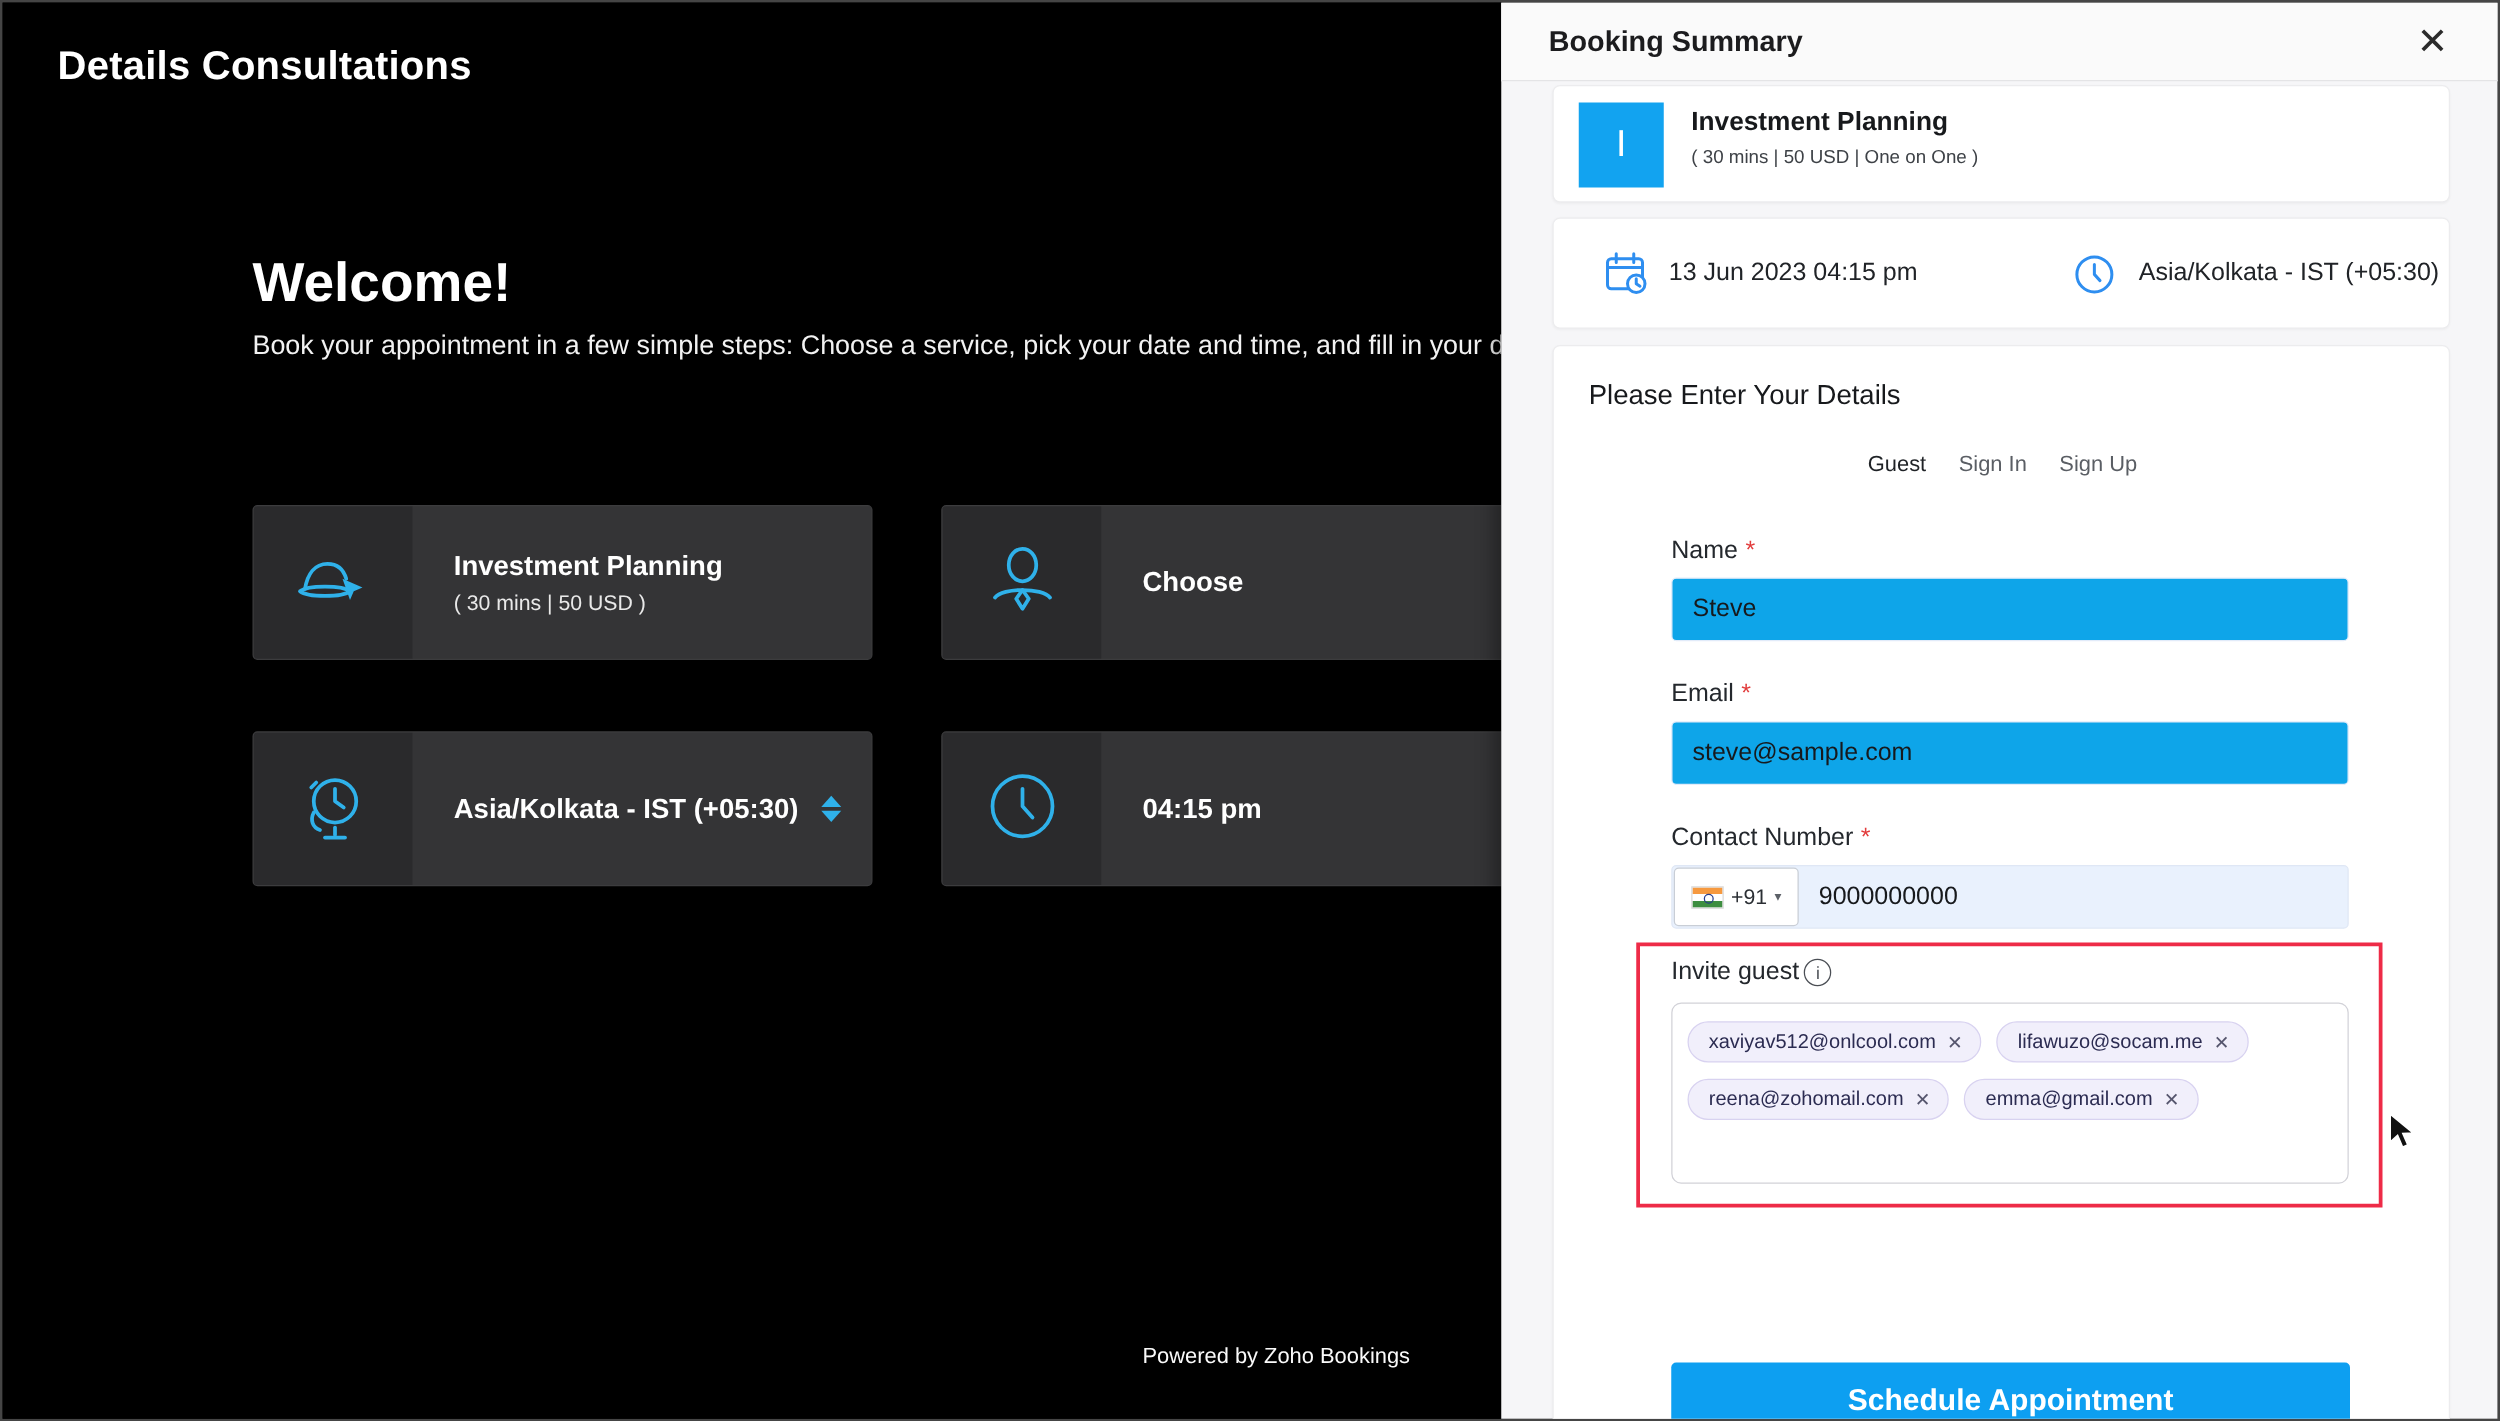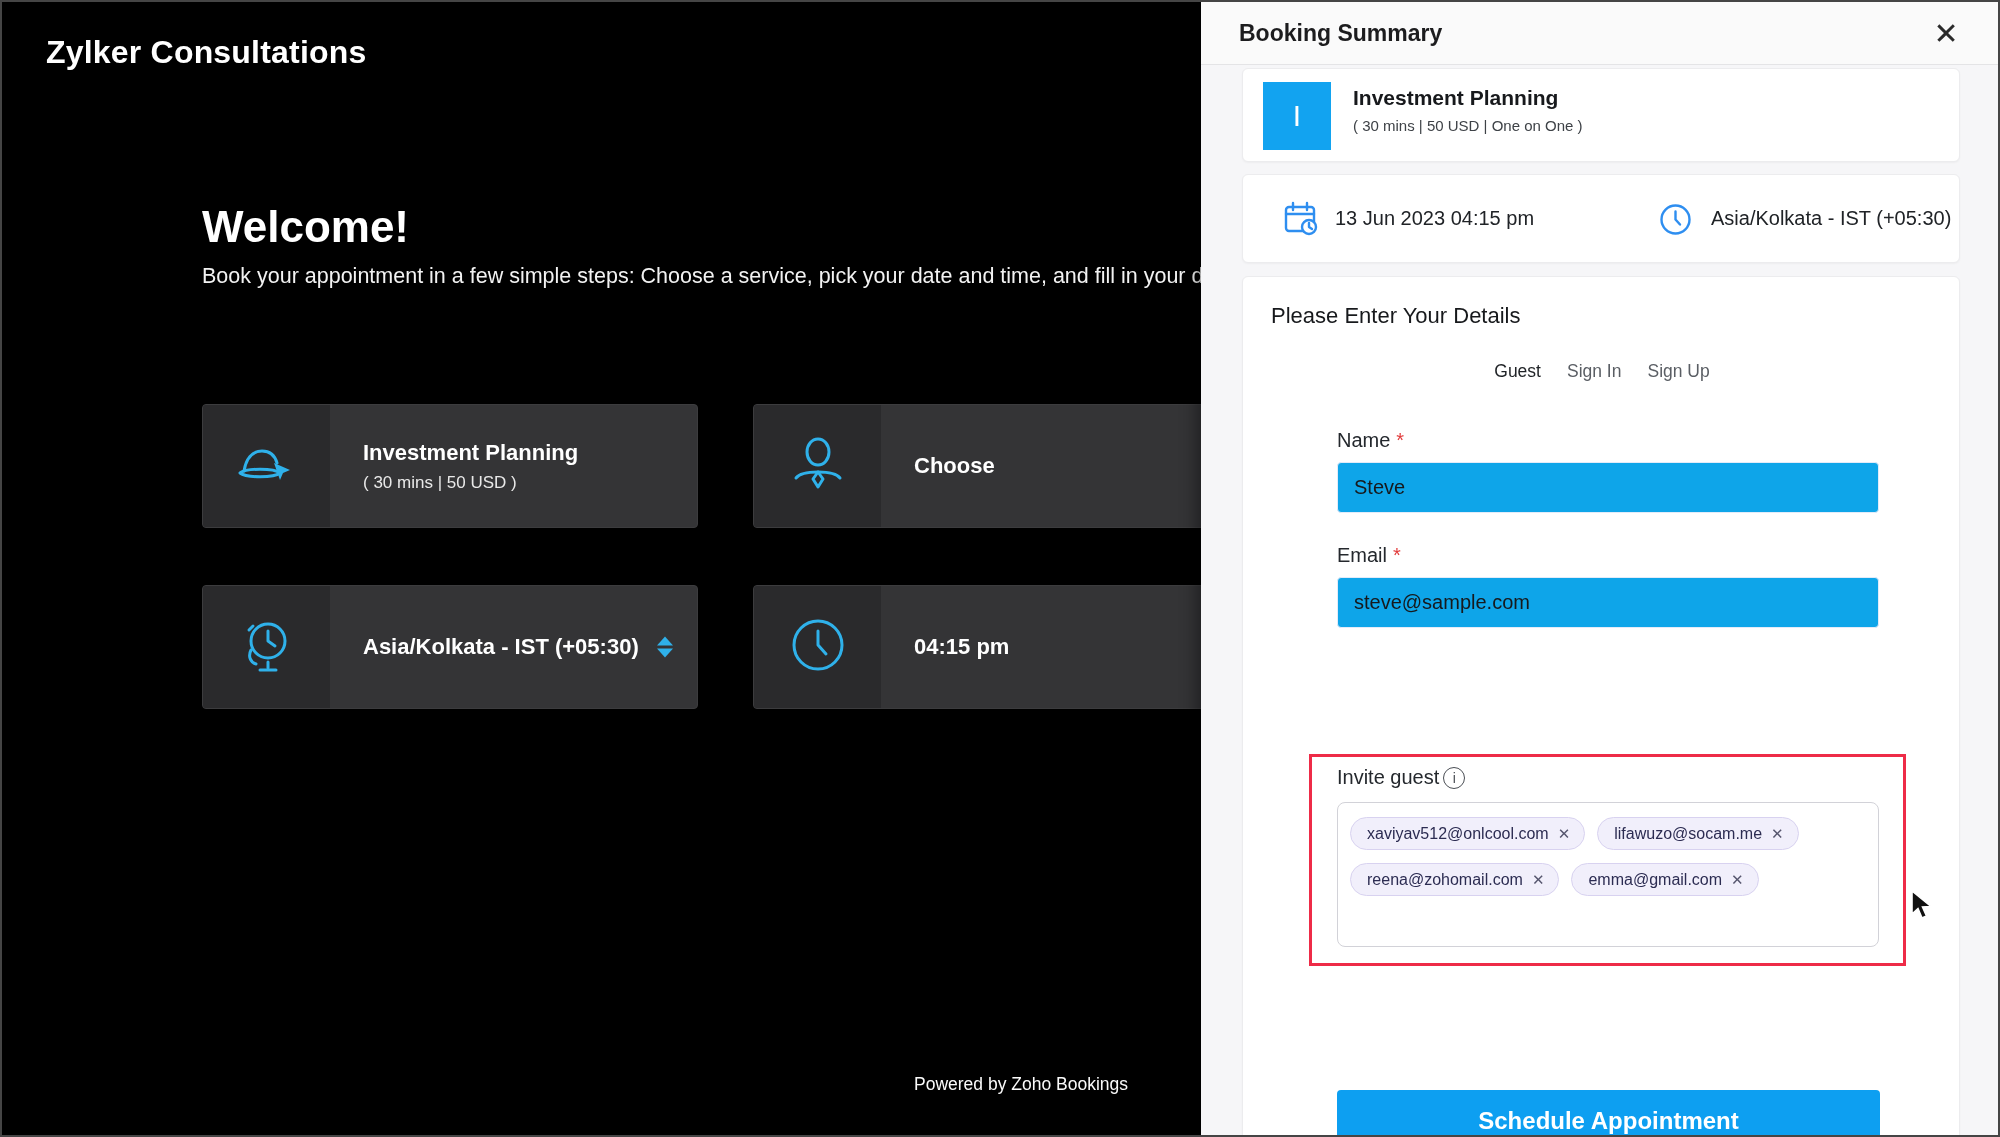--- a/index.html
+++ b/index.html
@@ -91,21 +91,21 @@
     border-radius:4px; color:#fff; font-size:24px; font-weight:700; cursor:pointer; font-family:inherit; }
   
   #cursor{ position:absolute; left:1908px; top:888px; }
 </style>
 </head>
 <body>
 
 <div id="stage">
 
   <div id="site">
-    <div class="brand">Zylker Consultations</div>
+    <div class="brand">Details Consultations</div>
     <div class="welcome-title">Welcome!</div>
     <div class="welcome-text">Book your appointment in a few simple steps: Choose a service, pick your date and time, and fill in your details. S</div>
 
     <div class="dcard" style="left:200px; top:402px;">
       <div class="icon-cell">
         <span>
           <svg width="62" height="54" viewBox="0 0 62 54" fill="none" stroke="#2fb1ea" stroke-width="3" stroke-linecap="round" stroke-linejoin="round">
             <path d="M8 34c2-12 8-20 18-20 8 0 13 5 15 12"></path>
             <path d="M4 36c6-5 34-5 40 0-6 5-34 5-40 0z"></path>
             <path d="M38 26l16 7-7 3-3 7-6-17z" fill="#2fb1ea" stroke="none"></path>
@@ -216,20 +216,29 @@
         <div class="flabel"><span>Name</span><span class="req">*</span></div>
         <input class="finput" value="Steve" style="">
       </div>
 
       <div class="fcol" id="f-email">
         <div class="flabel"><span>Email</span><span class="req">*</span></div>
         <input class="finput" value="steve@sample.com" style="">
       </div>
 
       <div class="fcol" id="f-contact">
+        <div class="flabel"><span>Contact Number</span><span class="req">*</span></div>
+        <div class="phone-row">
+          <span class="dial">
+            <span class="flag-in"></span>
+            <span class="dial-code">+91</span>
+            <span class="dial-caret">▾</span>
+          </span>
+          <span class="phone-val">9000000000</span>
+        </div>
       </div>
 
       <div class="invite-wrap">
         <div class="invite-label-row">
           <span class="flabel">Invite guest</span>
           <span class="info-ico">i</span>
         </div>
         <div class="chipbox">
           <div class="chiprow">
             <span class="chip">

